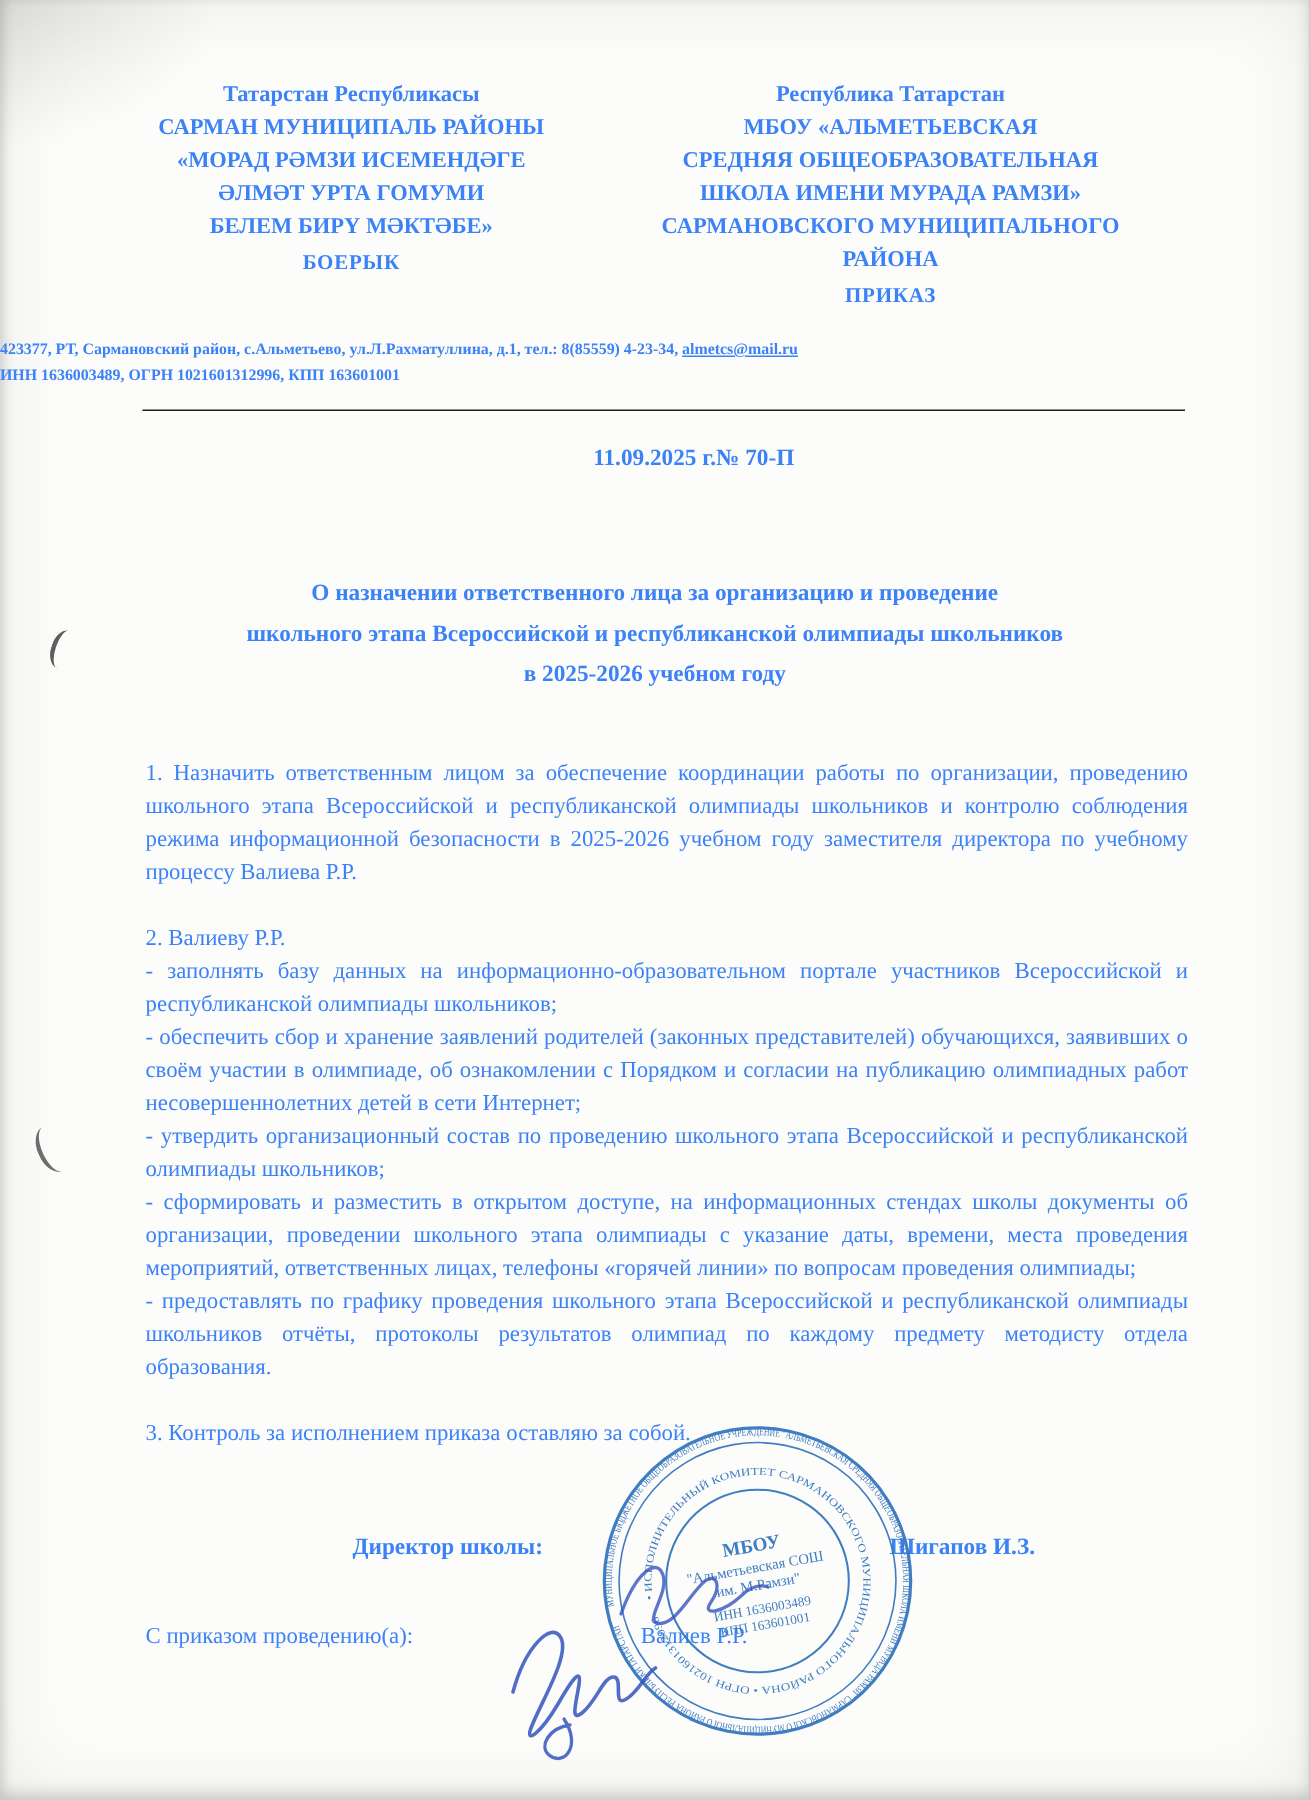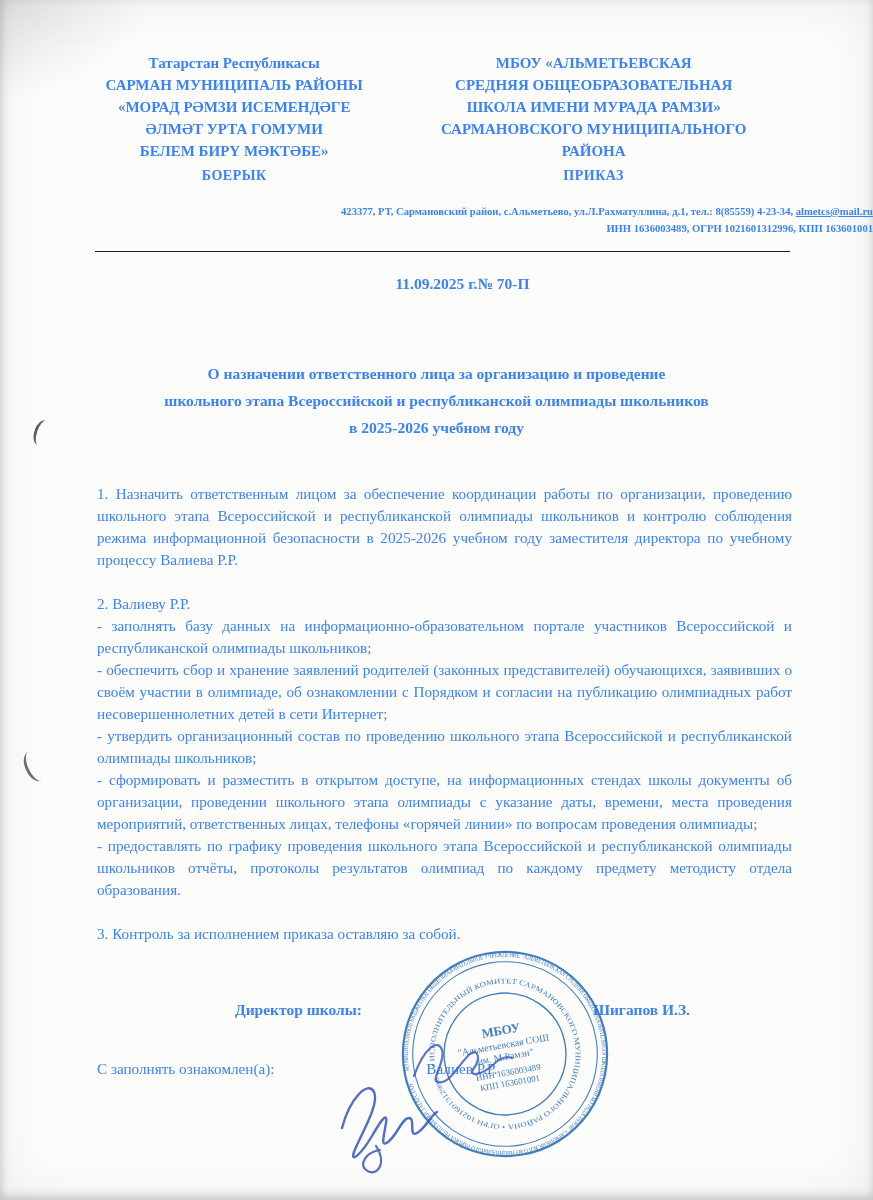--- a/index.html
+++ b/index.html
@@ -15,21 +15,21 @@
   .corner-shade { position:absolute; left:0; top:0; width:150px; height:100px;
     background: radial-gradient(ellipse at top left, rgba(0,0,0,.10), transparent 70%); pointer-events:none; }
 
   
   .letterhead { display:flex; padding:52px 90px 0 80px; }
   .lh-col { text-align:center; font-weight:bold; font-size:15px; line-height:22px; }
   .lh-col.left  { width:45%; padding-right:8px; }
   .lh-col.right { width:55%; padding-left:8px; }
   .doc-type { margin-top:2px; font-size:14px; letter-spacing:.5px; line-height:24px; }
 
-  .address { text-align:right; font-size:10.6px; font-weight:bold; margin-top:15px; line-height:17px; }
+  .address { text-align:left; font-size:10.6px; font-weight:bold; margin-top:15px; line-height:17px; }
   .address .email { color:inherit; text-decoration:underline; }
 
   .rule { border:none; border-top:1.6px solid #1d1d1d; margin:14px 83px 0 95px; }
 
   .meta { display:flex; justify-content:center; font-weight:bold; font-size:15.5px;
           padding:21px 103px 0 155px; line-height:21px; }
 
   .title { text-align:center; font-weight:bold; font-size:15.5px; line-height:27px; margin-top:66px; padding:0 80px; }
 
   .body { padding:20px 81px 0 97px; font-size:15.2px; line-height:22px; text-align:justify; }
@@ -63,20 +63,21 @@
   <header class="letterhead">
     <div class="lh-col left">
       <div>Татарстан Республикасы</div>
       <div>САРМАН МУНИЦИПАЛЬ РАЙОНЫ</div>
       <div>«МОРАД РӘМЗИ ИСЕМЕНДӘГЕ</div>
       <div>ӘЛМӘТ УРТА ГОМУМИ</div>
       <div>БЕЛЕМ БИРҮ МӘКТӘБЕ»</div>
       <div class="doc-type">БОЕРЫК</div>
     </div>
     <div class="lh-col right">
+      <div>Республика Татарстан</div>
       <div>МБОУ «АЛЬМЕТЬЕВСКАЯ</div>
       <div>СРЕДНЯЯ ОБЩЕОБРАЗОВАТЕЛЬНАЯ</div>
       <div>ШКОЛА ИМЕНИ МУРАДА РАМЗИ»</div>
       <div>САРМАНОВСКОГО МУНИЦИПАЛЬНОГО</div>
       <div>РАЙОНА</div>
       <div class="doc-type">ПРИКАЗ</div>
     </div>
   </header>
 
   <div class="address">
@@ -106,21 +107,21 @@
     <p>- сформировать и разместить в открытом доступе, на информационных стендах школы документы об организации, проведении школьного этапа олимпиады с указание даты, времени, места проведения мероприятий, ответственных лицах, телефоны «горячей линии» по вопросам проведения олимпиады;</p>
     <p>- предоставлять по графику проведения школьного этапа Всероссийской и республиканской олимпиады школьников отчёты, протоколы результатов олимпиад по каждому предмету методисту отдела образования.</p>
     <p class="gap">3. Контроль за исполнением приказа оставляю за собой.</p>
   </div>
 
   <div class="sig-row">
     <span>Директор школы:</span>
     <span>Шигапов И.З.</span>
   </div>
   <div class="ack-row">
-    <span>С заполнять ознакомлен(а):</span>
+    <span>С приказом проведению(а):</span>
     <span class="ack-name">Валиев Р.Р.</span>
   </div>
 
   <svg class="stamp" viewBox="0 0 220 220">
     <defs>
       <path id="ringOuter" d="M110,110 m-99,0 a99,99 0 1,1 198,0 a99,99 0 1,1 -198,0"></path>
       <path id="ringInner" d="M110,110 m-72,0 a72,72 0 1,1 144,0 a72,72 0 1,1 -144,0"></path>
     </defs>
     <g fill="none" stroke="#3273bd">
       <circle cx="110" cy="110" r="104" stroke-width="2.2"></circle>

